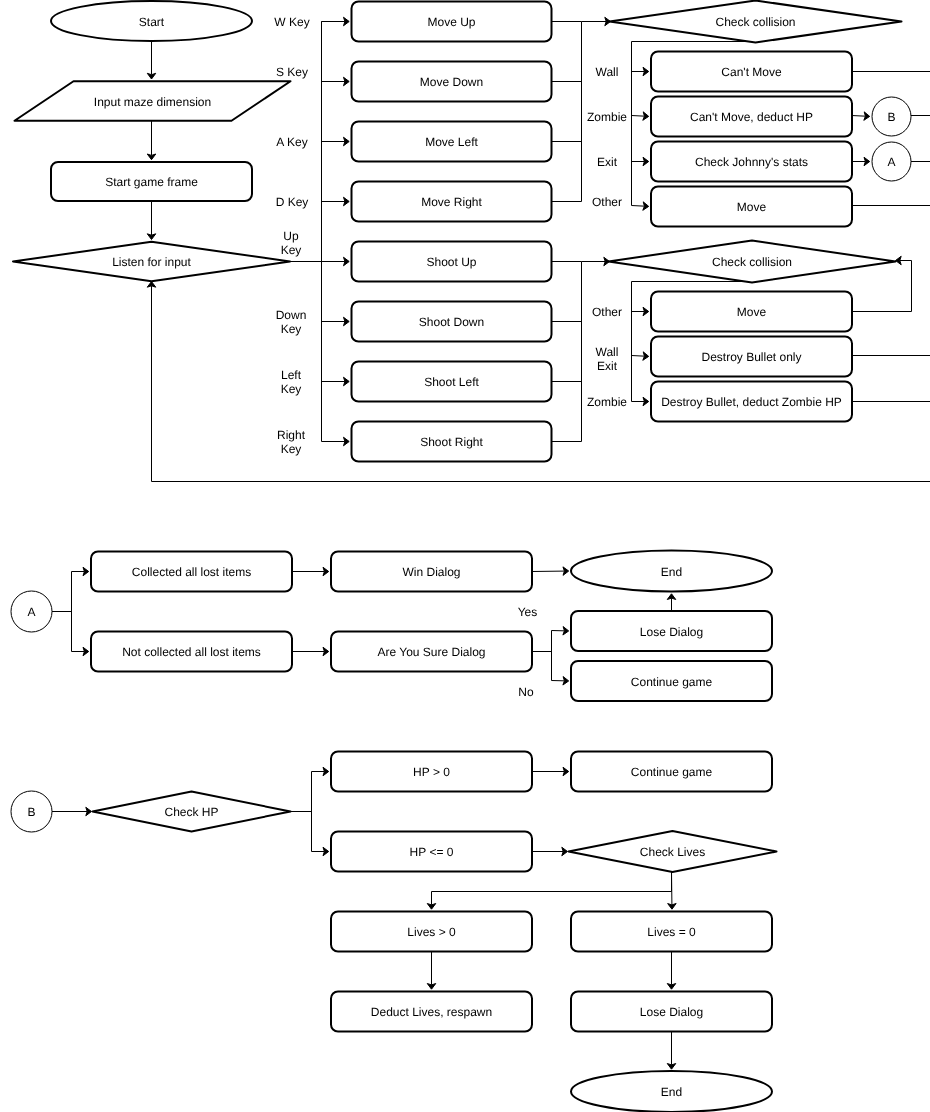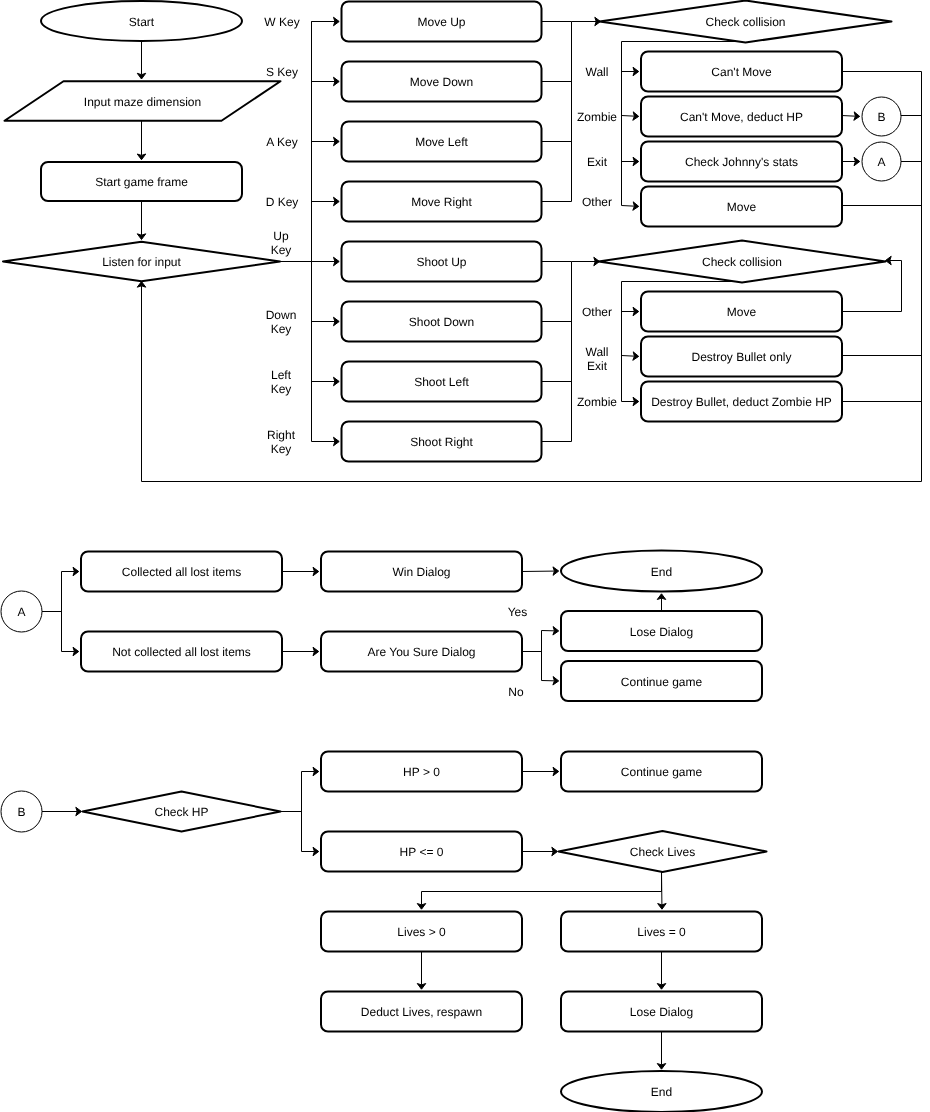--- a/index.html
+++ b/index.html
@@ -1,19 +1,19 @@
 <!DOCTYPE html>
 <html><head>
 <meta charset="utf-8">
 <title>Game Flowchart</title>
 <style>
   html,body{margin:0;padding:0;background:#ffffff;}
   body{width:930px;height:1112px;overflow:hidden;
        font-family:"Liberation Sans","DejaVu Sans",sans-serif;}
-  #canvas{position:relative;width:852px;height:1112px;background:#ffffff;}
+  #canvas{position:relative;width:852px;height:1112px;background:#ffffff;margin-left:10px;}
   svg#svg{display:block;position:absolute;left:0;top:0;transform:translateZ(0);}
   .shape{fill:#ffffff;stroke:#000000;stroke-width:2;stroke-linejoin:round;stroke-miterlimit:10;}
   .shape-thin{fill:#ffffff;stroke:#000000;stroke-width:1;}
   .edge{fill:none;stroke:#000000;stroke-width:1;stroke-linejoin:miter;stroke-linecap:butt;stroke-miterlimit:10;}
   .arrowhead{fill:#000000;stroke:#000000;stroke-width:1;stroke-linejoin:miter;stroke-miterlimit:10;}
   text{-webkit-font-smoothing:antialiased;text-rendering:geometricPrecision;font-family:"Liberation Sans","DejaVu Sans",sans-serif;font-size:12px;fill:#000000;}
   .node-label{text-anchor:middle;}
   .edge-label{text-anchor:middle;}
 </style>
 </head>

